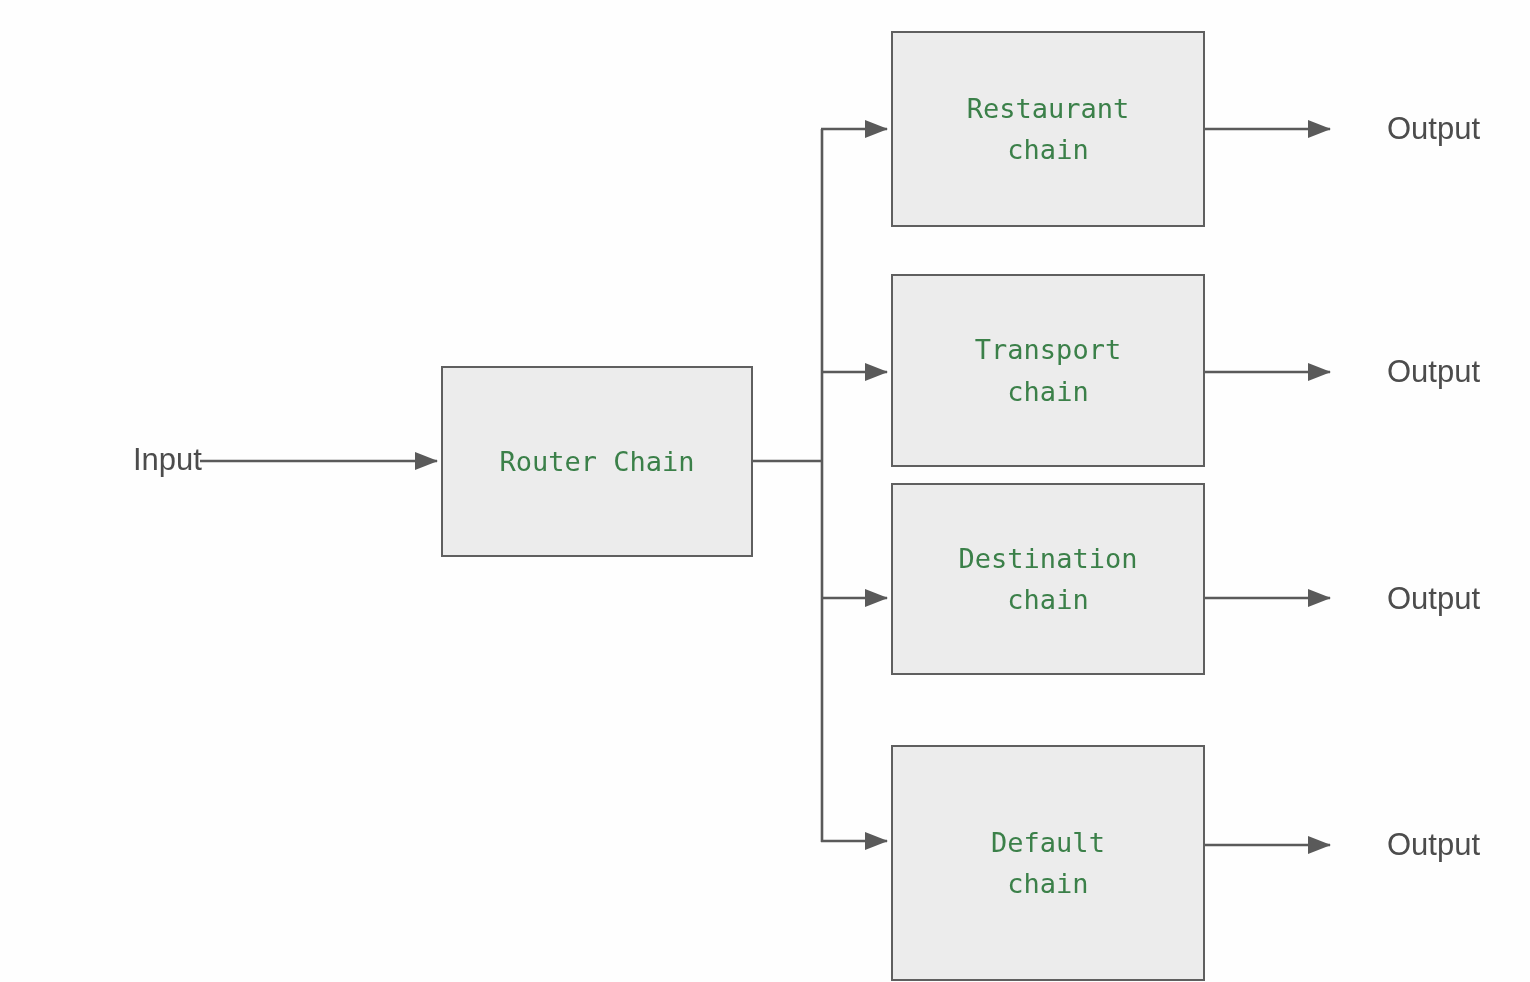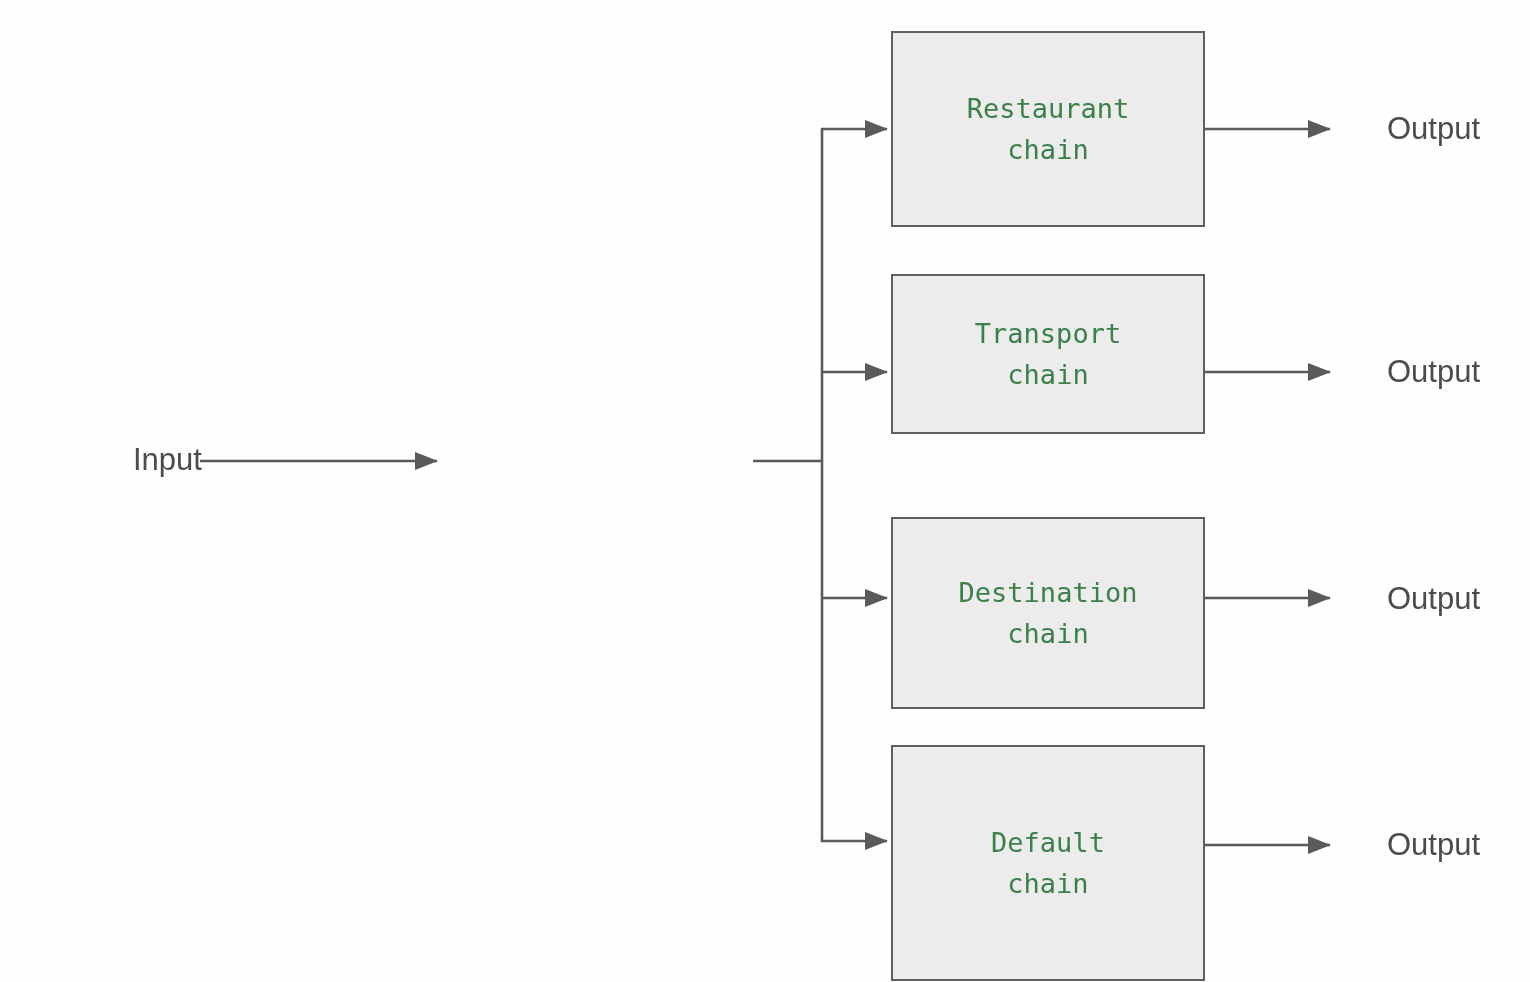--- a/index.html
+++ b/index.html
@@ -104,34 +104,37 @@
       <line x1="1205" y1="598" x2="1330" y2="598" stroke="#5a5a5a" stroke-width="2.6" marker-end="url(#arrowhead)"></line>
     </g>
 
     <g>
       <line x1="1205" y1="845" x2="1330" y2="845" stroke="#5a5a5a" stroke-width="2.6" marker-end="url(#arrowhead)"></line>
     </g>
   </svg>
 
   <div class="edge-label" style="left:92px; top:444px;margin-left:41px;">Input</div>
 
+  <div class="node-box" style="left:441px; top:366px; width:312px; height:191px;">
+    <span class="node-label single">Router Chain</span>
+  </div>
 
   <div class="node-box" style="left:891px; top:31px; width:314px; height:196px;">
     <span class="node-label">Restaurant
 chain</span>
   </div>
   <div class="edge-label" style="left:1387px; top:113px;">Output</div>
 
-  <div class="node-box" style="left:891px; top:274px; width:314px; height:160px;justify-content:center;">
+  <div class="node-box" style="left:891px; top:274px; width:314px; height:193px;justify-content:center;">
     <span class="node-label">Transport
 chain</span>
   </div>
   <div class="edge-label" style="left:1387px; top:356px;">Output</div>
 
-  <div class="node-box" style="left:891px; top:517px; width:314px; height:192px;">
+  <div class="node-box" style="left:891px; top:483px; width:314px; height:192px;">
     <span class="node-label">Destination
 chain</span>
   </div>
   <div class="edge-label" style="left:1387px; top:583px;">Output</div>
 
   <div class="node-box" style="left:891px; top:745px; width:314px; height:236px;">
     <span class="node-label">Default
 chain</span>
   </div>
   <div class="edge-label" style="left:1387px; top:829px;">Output</div>

